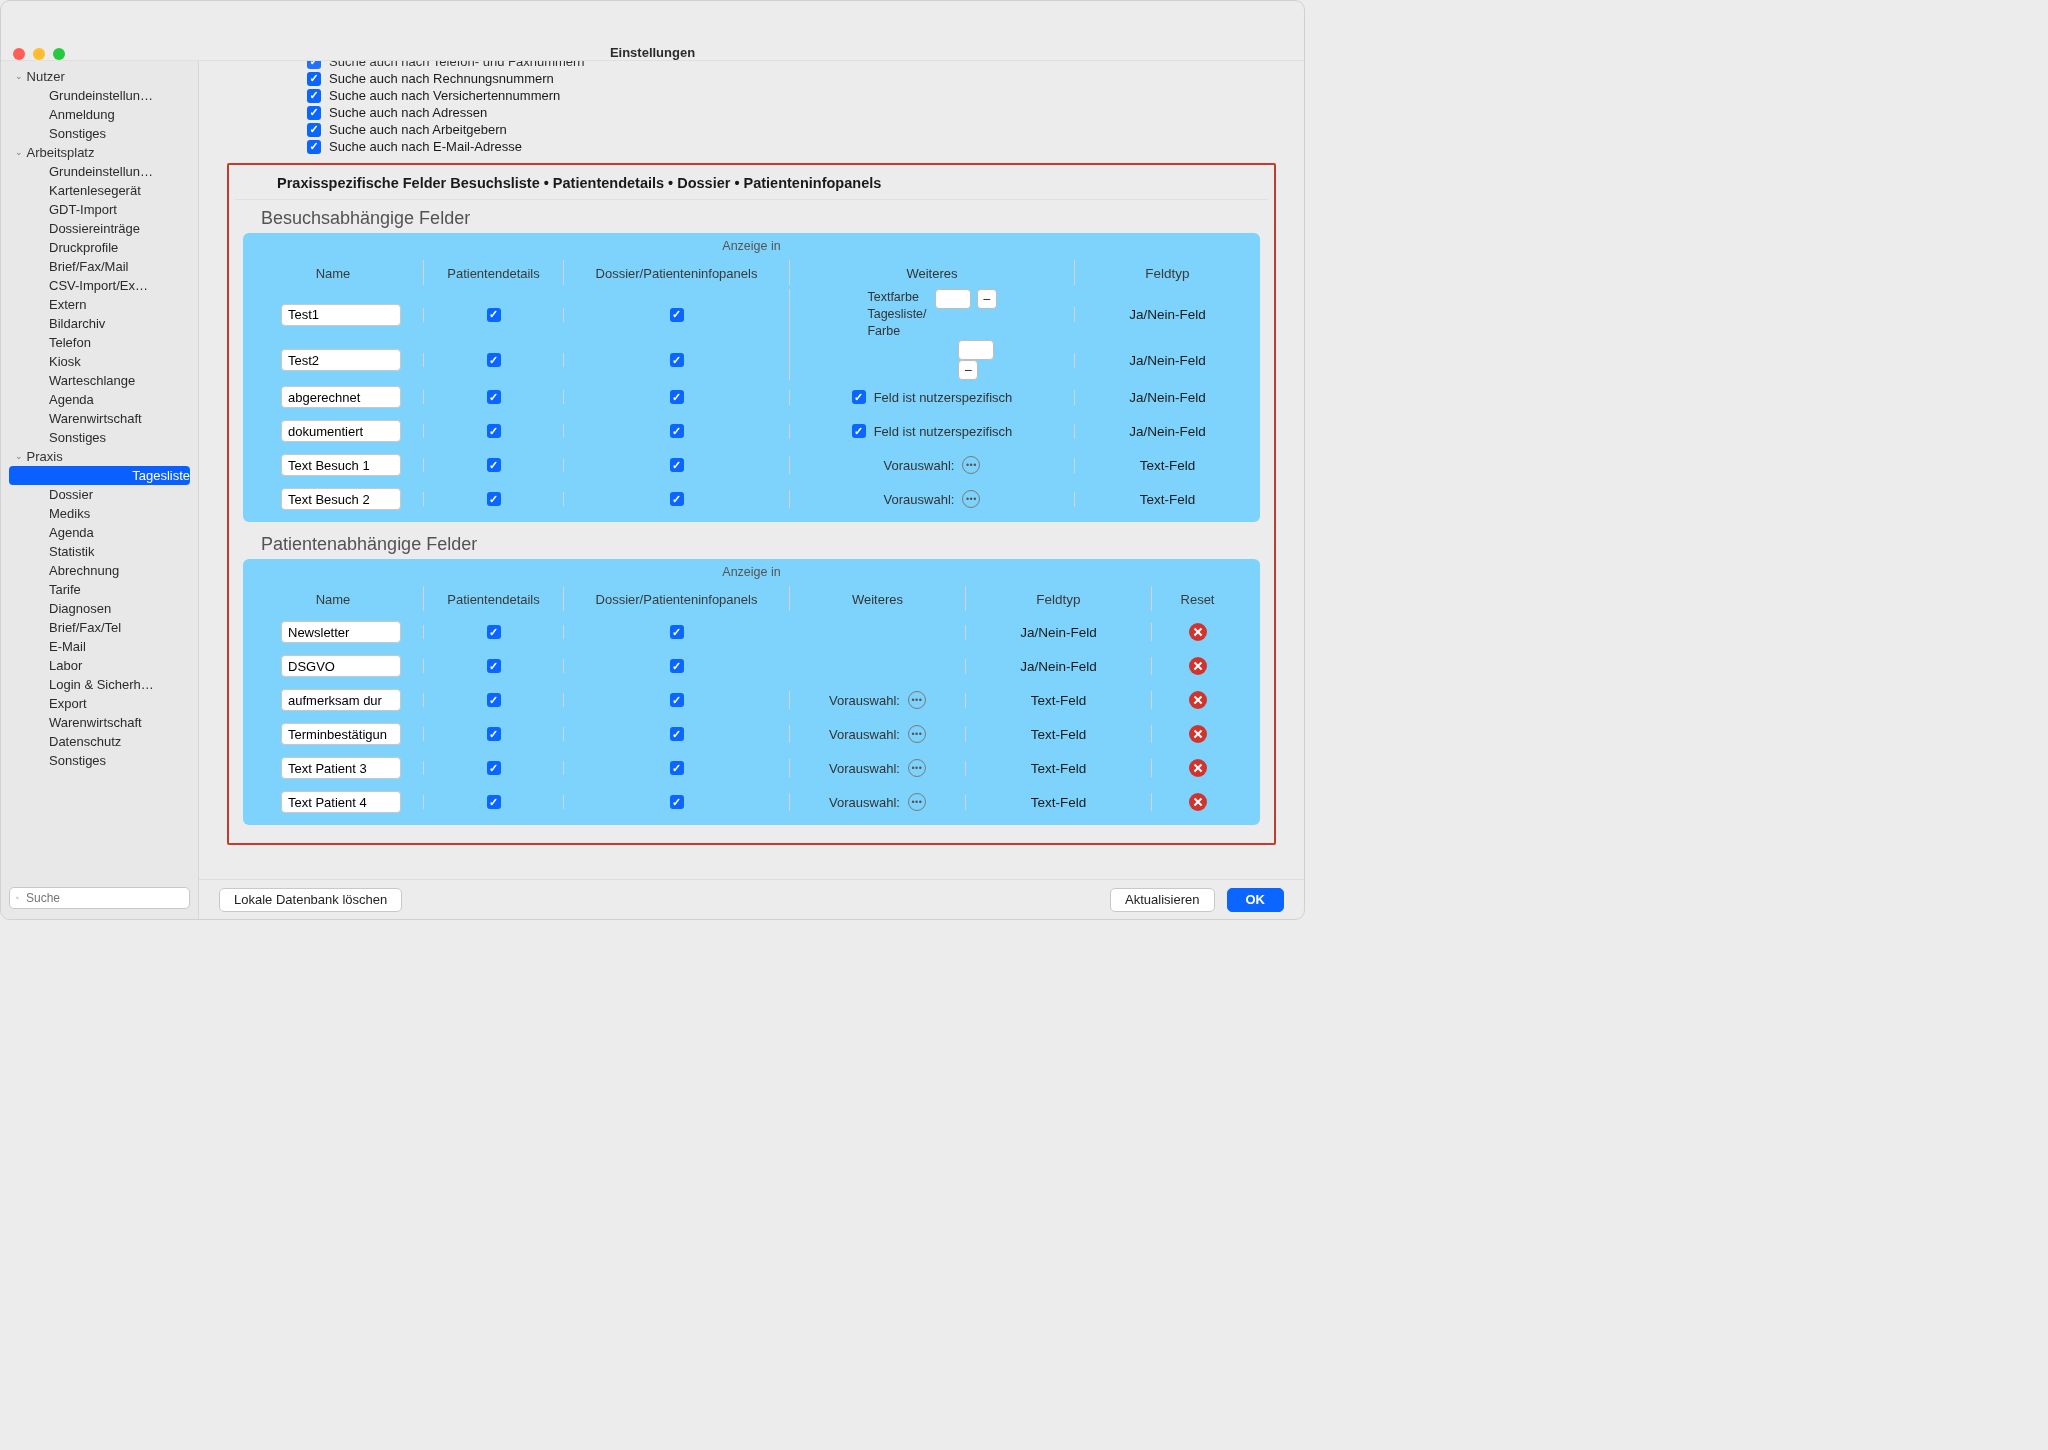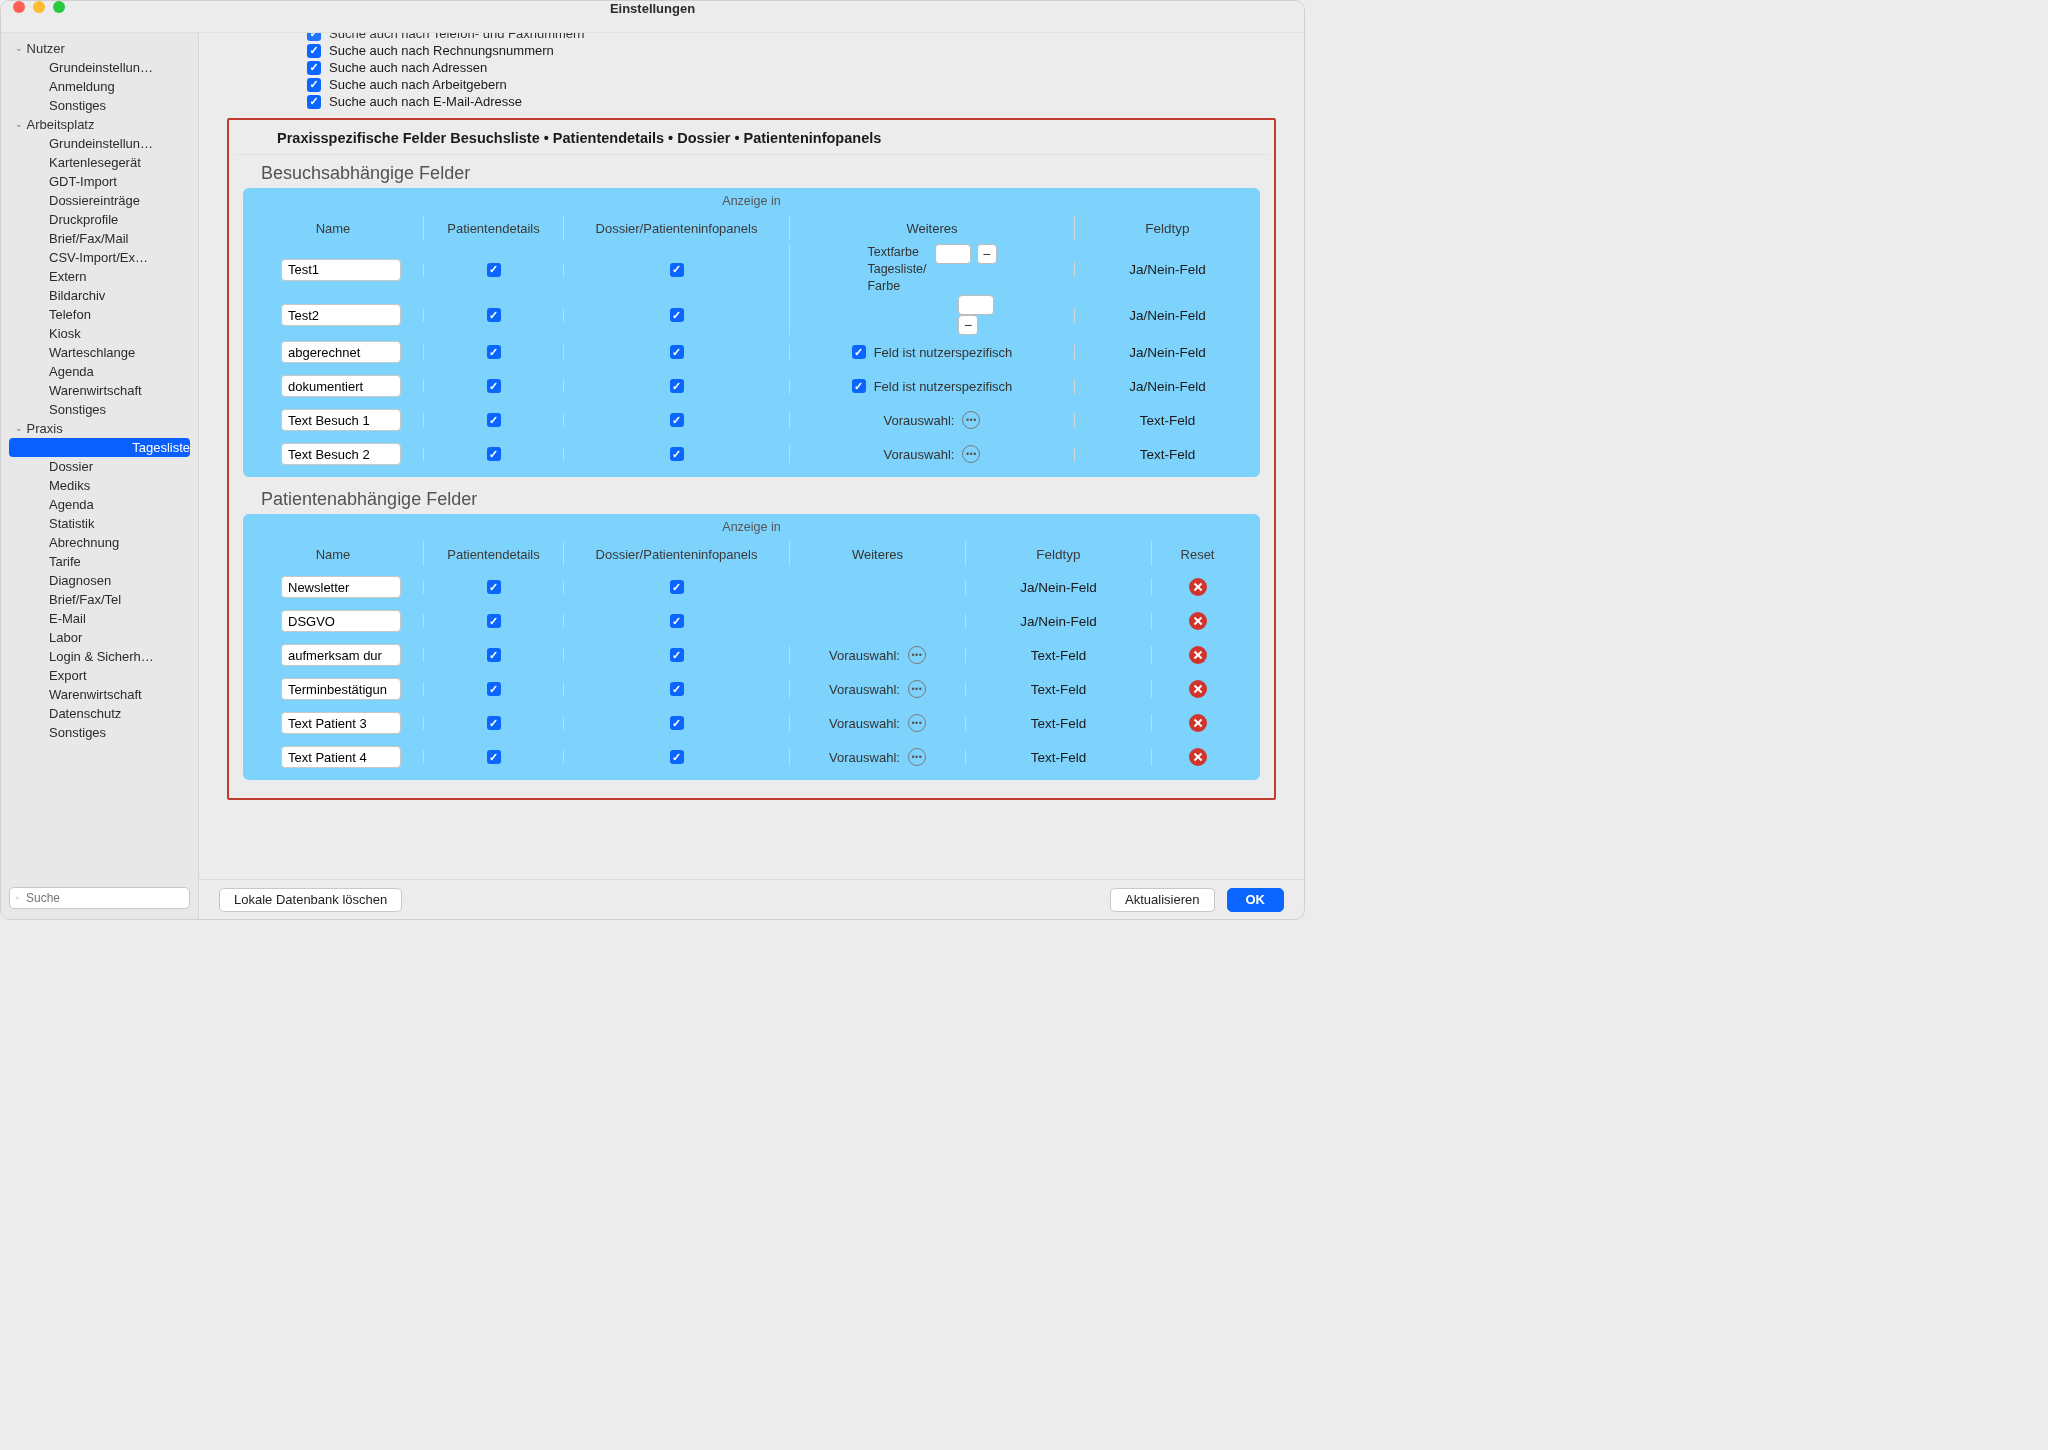--- a/index.html
+++ b/index.html
@@ -1,18 +1,18 @@
 <!DOCTYPE html>
 <html><head>
 <meta charset="utf-8">
 <style>
   * { box-sizing: border-box; }
   html,body { margin:0; padding:0; font-family:-apple-system,BlinkMacSystemFont,"Segoe UI",Helvetica,Arial,sans-serif; font-size:13px; color:#1a1a1a; background:#ececec; }
   .window { width:1305px; height:920px; background:#ececec; display:flex; flex-direction:column; border:1px solid #d0d0d0; border-radius:10px; overflow:hidden; position:relative; }
-  .titlebar { height:32px; display:flex; align-items:flex-start; position:relative; background:#ececec; border-bottom:1px solid #e0e0e0; }
+  .titlebar { height:32px; display:flex; align-items:flex-end; position:relative; background:#ececec; border-bottom:1px solid #e0e0e0;margin-top:28px; }
   .traffic { display:flex; gap:8px; padding-left:12px; }
   .dot { width:12px; height:12px; border-radius:50%; }
   .dot.red{background:#ff5f57;} .dot.yellow{background:#febc2e;} .dot.green{background:#28c840;}
   .titlebar .title { position:absolute; left:0; right:0; text-align:center; font-weight:600; font-size:13px; color:#2b2b2b; }
   .body { flex:1; display:flex; min-height:0; }
   .sidebar { width:198px; background:#e8e8e8; border-right:1px solid #d7d7d7; display:flex; flex-direction:column; }
   .tree { flex:1; overflow-y:auto; padding:6px 0 6px 0; }
   .grp { padding:2px 0 2px 14px; display:flex; align-items:center; gap:4px; font-size:13px; color:#333; }
   .grp .disc { font-size:9px; color:#7a7a7a; transform:translateY(-1px); }
   .item { padding:2px 0 2px 48px; font-size:13px; color:#2b2b2b; white-space:nowrap; overflow:hidden; text-overflow:ellipsis; }
@@ -142,20 +142,24 @@
             <div class="row" style="margin-top: -8px; opacity: 0.9;">
               <span class="cb"></span>
               <span>Suche auch nach Telefon- und Faxnummern</span>
             </div>
             <div class="row">
               <span class="cb"></span>
               <span>Suche auch nach Rechnungsnummern</span>
             </div>
             <div class="row">
               <span class="cb"></span>
+              <span>Suche auch nach Versichertennummern</span>
+            </div>
+            <div class="row">
+              <span class="cb"></span>
               <span>Suche auch nach Adressen</span>
             </div>
             <div class="row">
               <span class="cb"></span>
               <span>Suche auch nach Arbeitgebern</span>
             </div>
             <div class="row">
               <span class="cb"></span>
               <span>Suche auch nach E-Mail-Adresse</span>
             </div>

